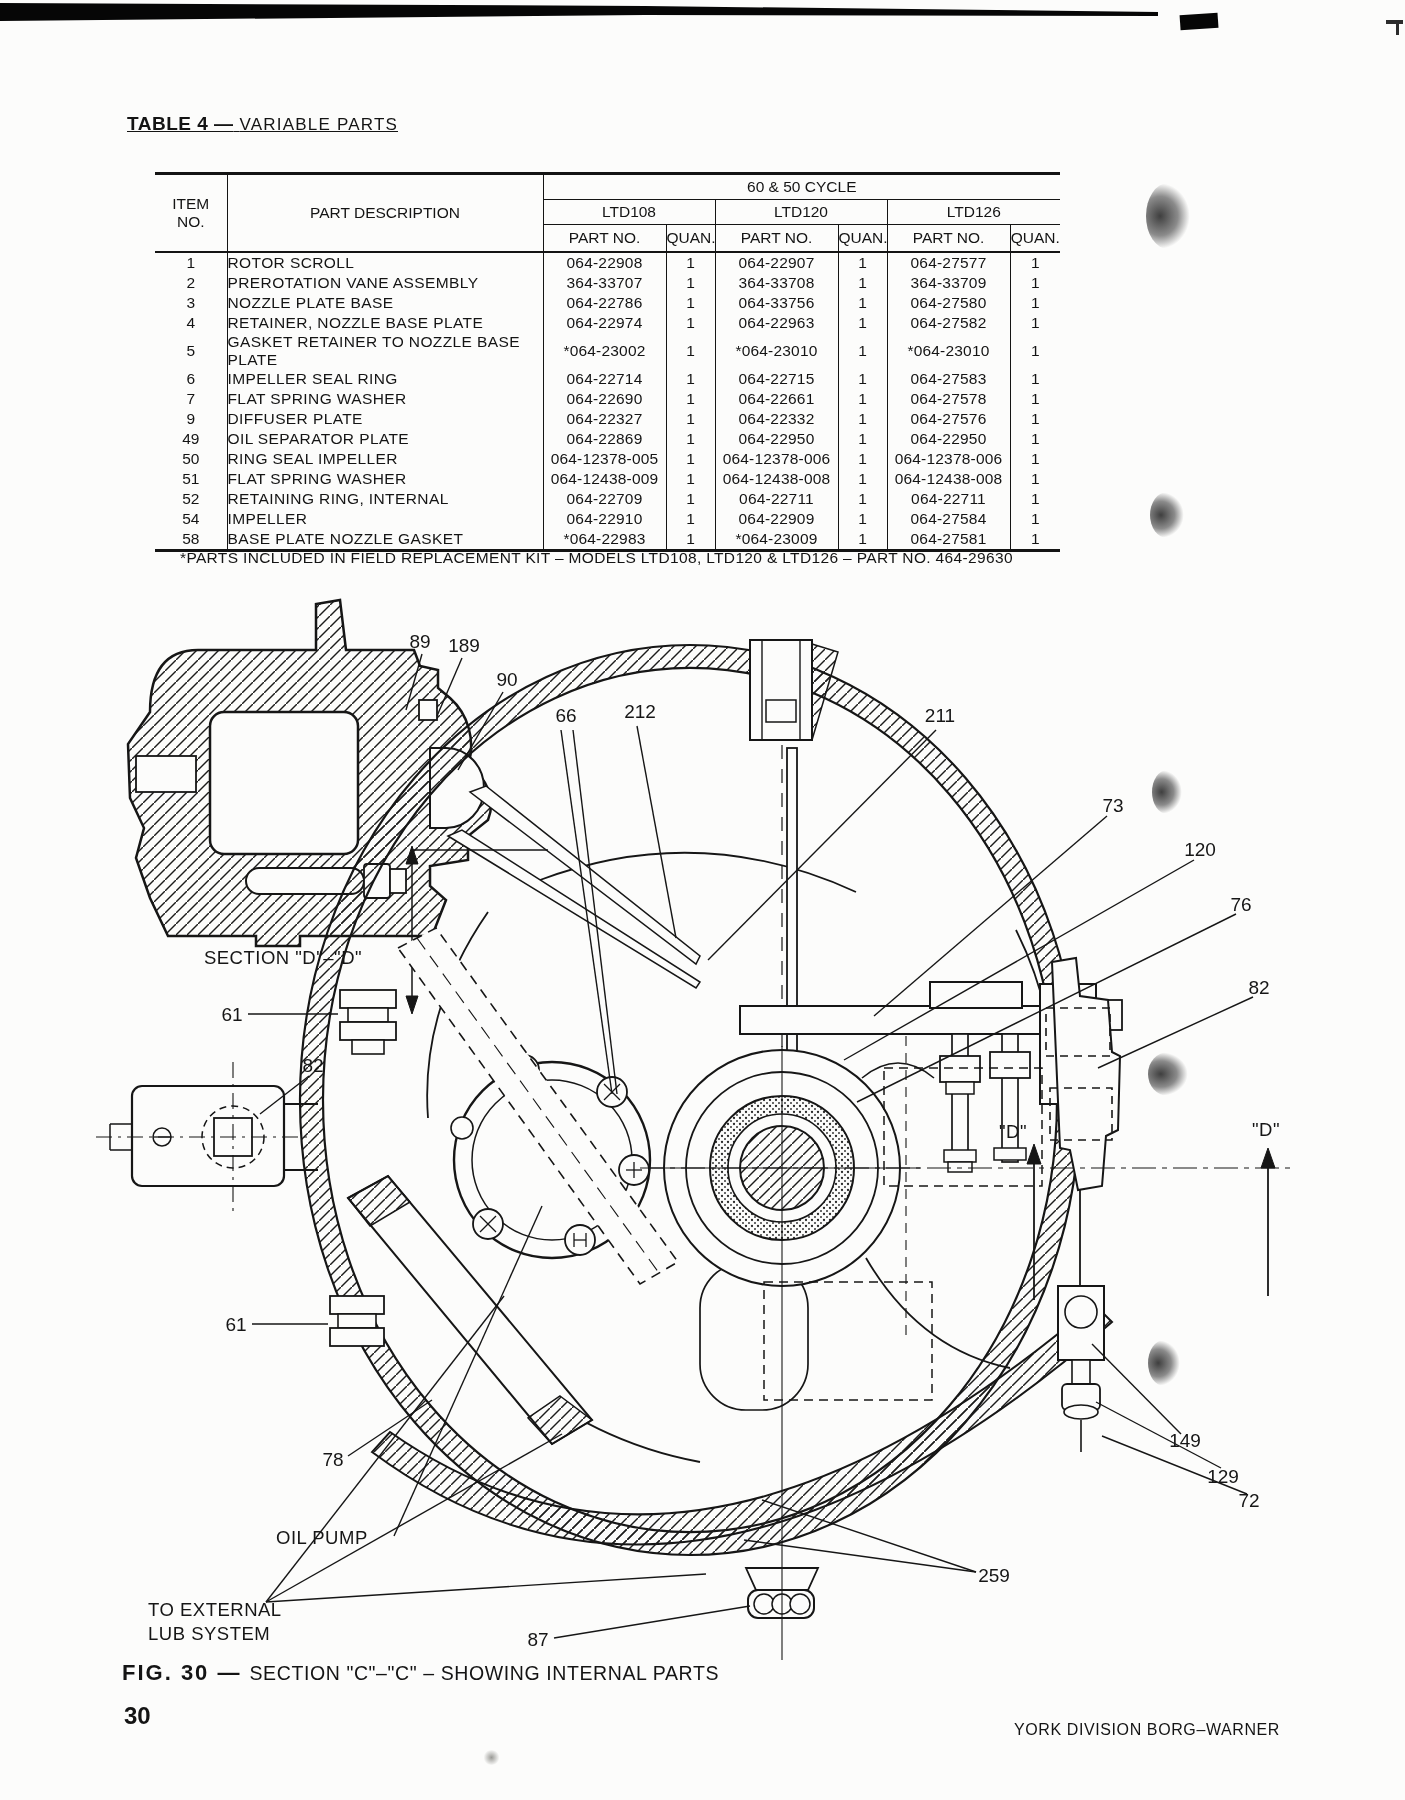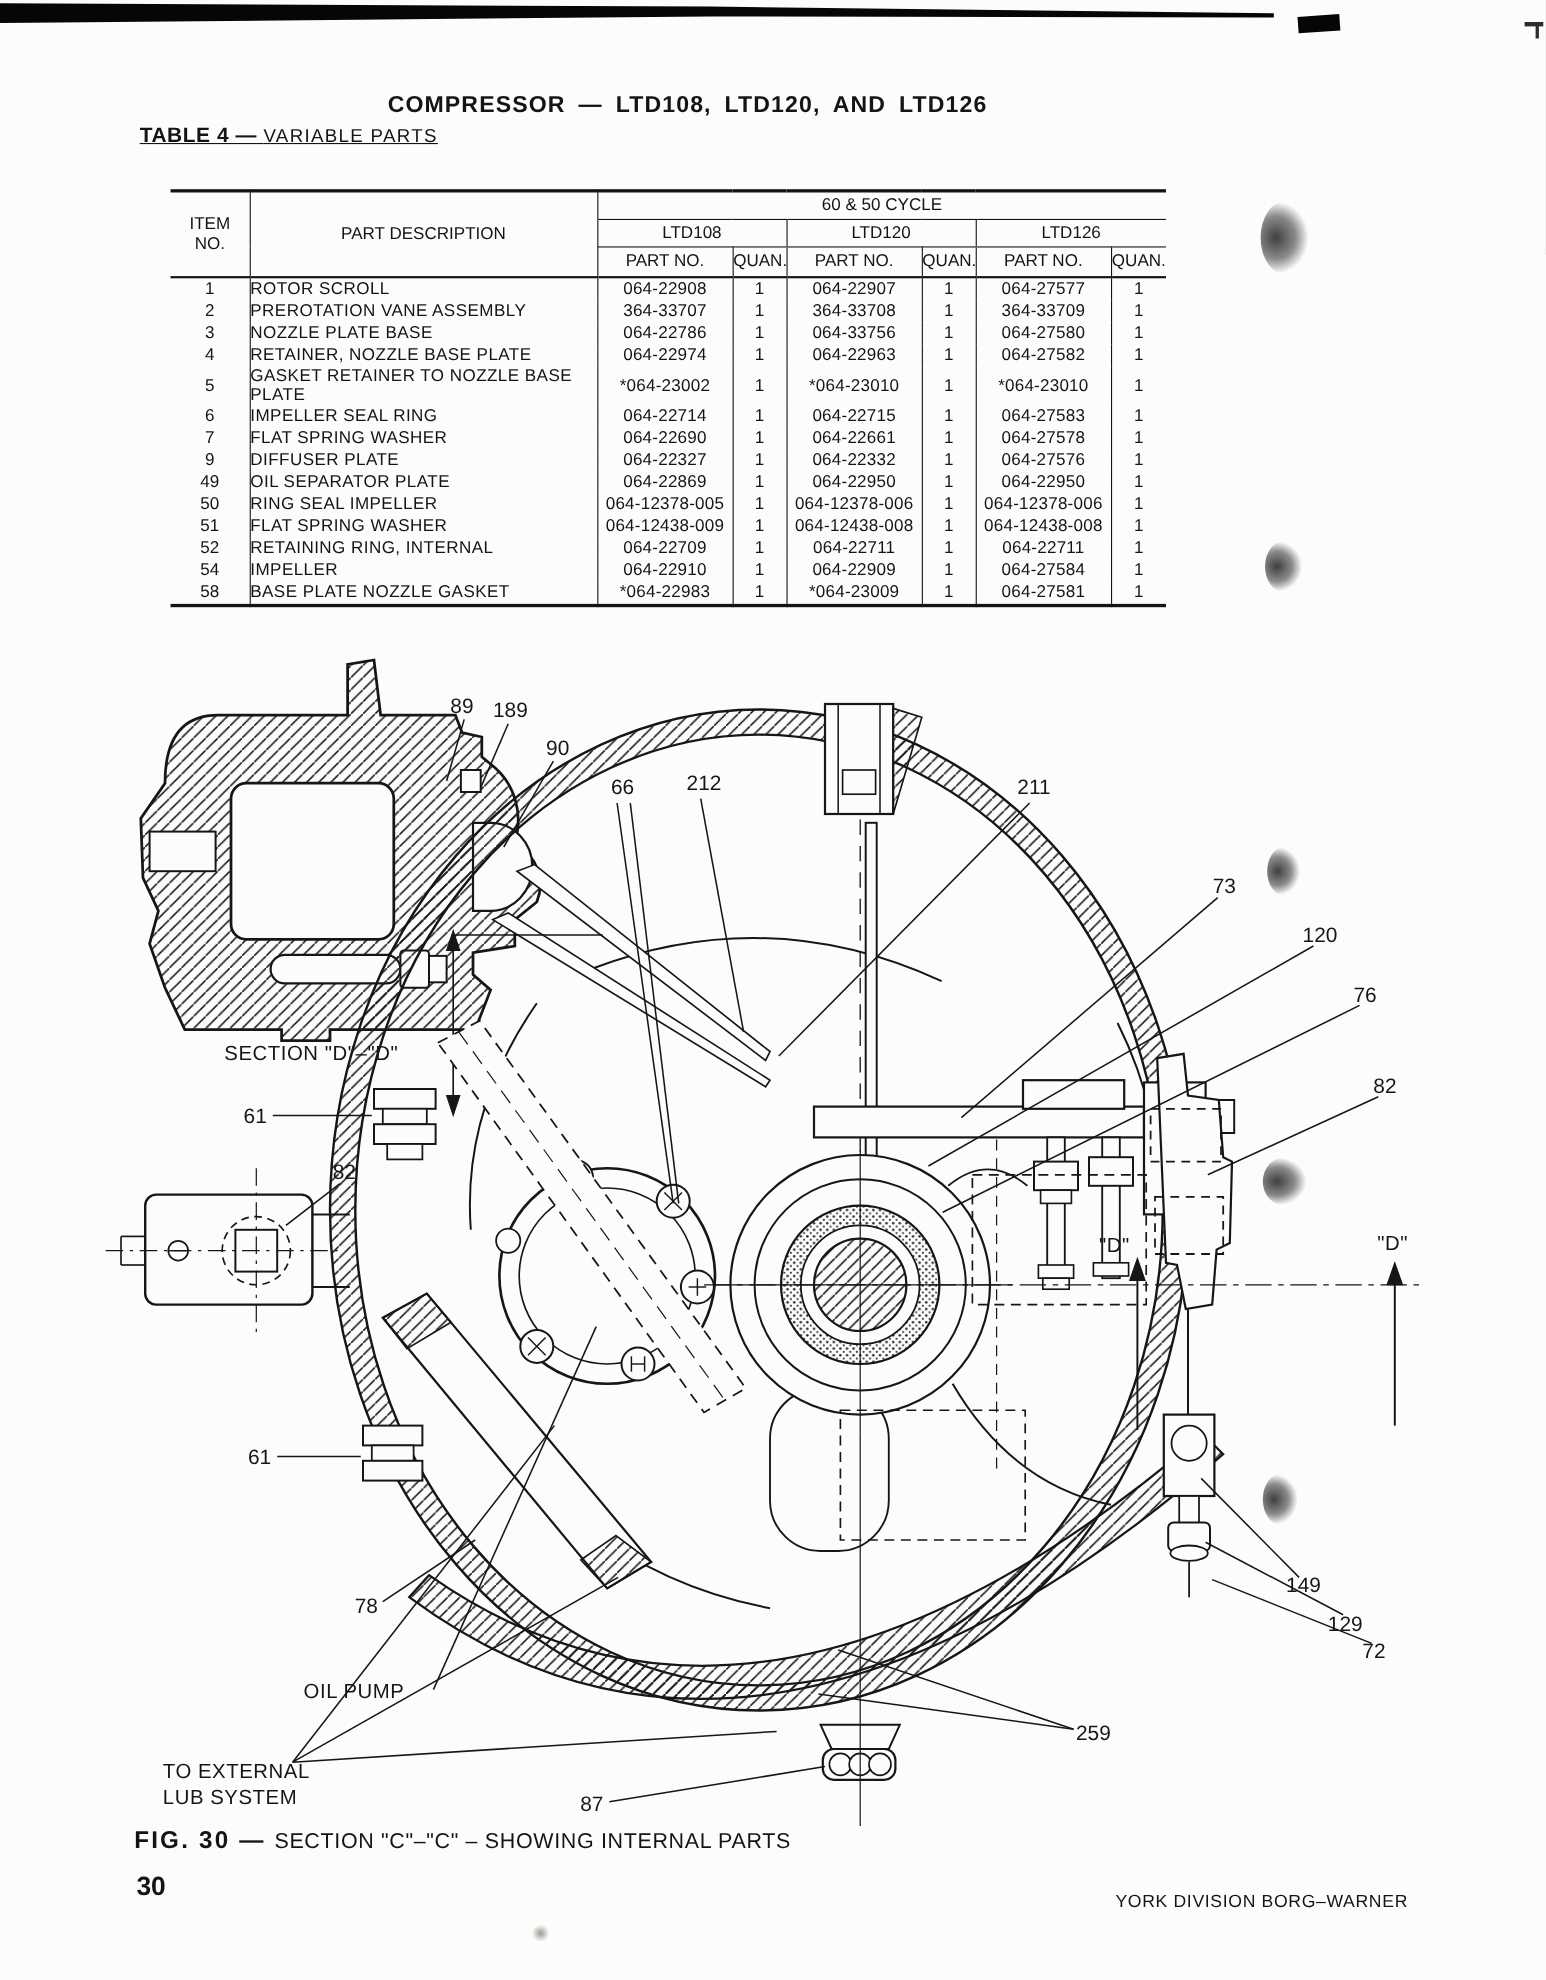--- a/index.html
+++ b/index.html
@@ -41,21 +41,20 @@
 
 <div class="page">
 
   <svg class="abs" style="left:0;top:0" width="1405" height="40">
     <path d="M0,3 L645,6 L1158,12 L1158,16 L645,15 L0,21 Z" fill="#060606"></path>
     <rect x="1180" y="14" width="38" height="15" fill="#060606" transform="rotate(-4 1199 21)"></rect>
     <rect x="1386" y="20" width="17" height="4" fill="#2c2c2c"></rect>
     <rect x="1396" y="22" width="3" height="13" fill="#2c2c2c"></rect>
   </svg>
 
-  <div class="abs title">COMPRESSOR — LTD108, LTD120, AND LTD126</div>
 
   <div class="abs tablabel">
     <span class="b">TABLE 4 —</span>
     <span>VARIABLE PARTS</span>
   </div>
 
   <table class="parts">
     <colgroup>
       <col style="width:72px">
         <col style="width:316px">
@@ -226,20 +225,21 @@
           <td class="pn bl">*064-22983</td>
           <td class="c bl">1</td>
           <td class="pn bl">*064-23009</td>
           <td class="c bl">1</td>
           <td class="pn bl">064-27581</td>
           <td class="c bl">1</td>
         </tr>
     </tbody>
   </table>
 
+  <div class="abs footnote">*PARTS INCLUDED IN FIELD REPLACEMENT KIT – MODELS LTD108, LTD120 &amp; LTD126 – PART NO. 464-29630</div>
 
   <svg class="abs" style="left:0;top:560px" width="1405" height="1140" viewBox="0 560 1405 1140">
     <defs>
       <pattern id="hatch" width="11" height="11" patternUnits="userSpaceOnUse">
         <path d="M-2,13 L13,-2" stroke="#1c1c1c" stroke-width="1.4"></path>
       </pattern>
       <pattern id="dots" width="6" height="6" patternUnits="userSpaceOnUse">
         <circle cx="2" cy="2" r="1.15" fill="#2a2a2a"></circle>
           <circle cx="5" cy="5" r="0.95" fill="#2a2a2a"></circle>
       </pattern>

